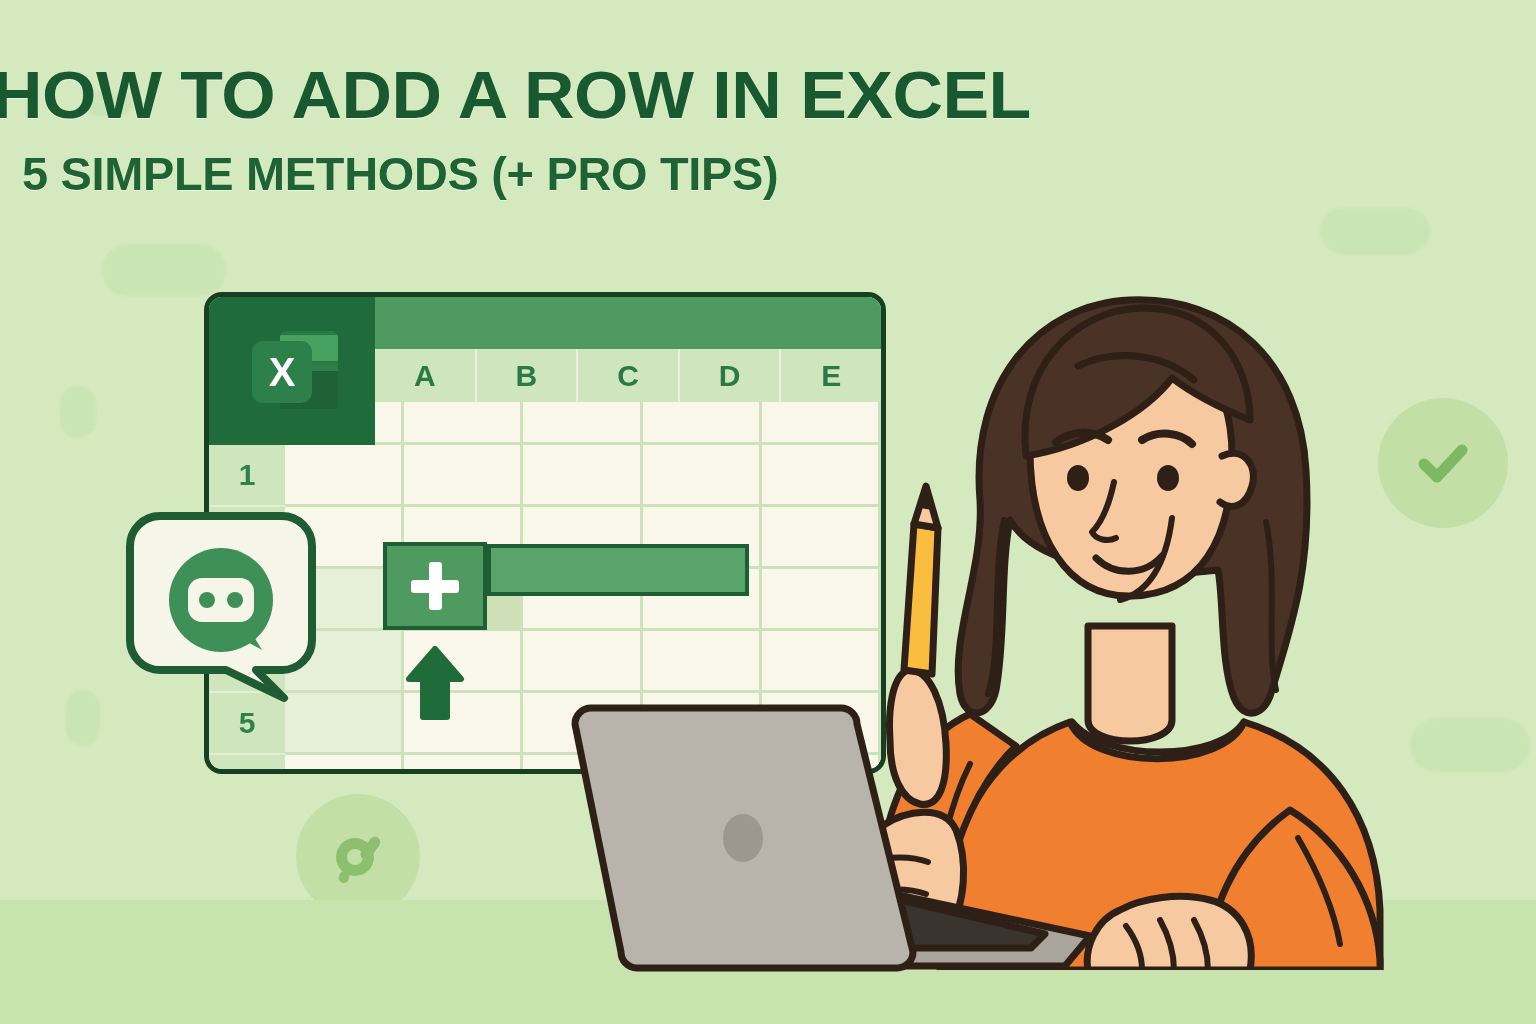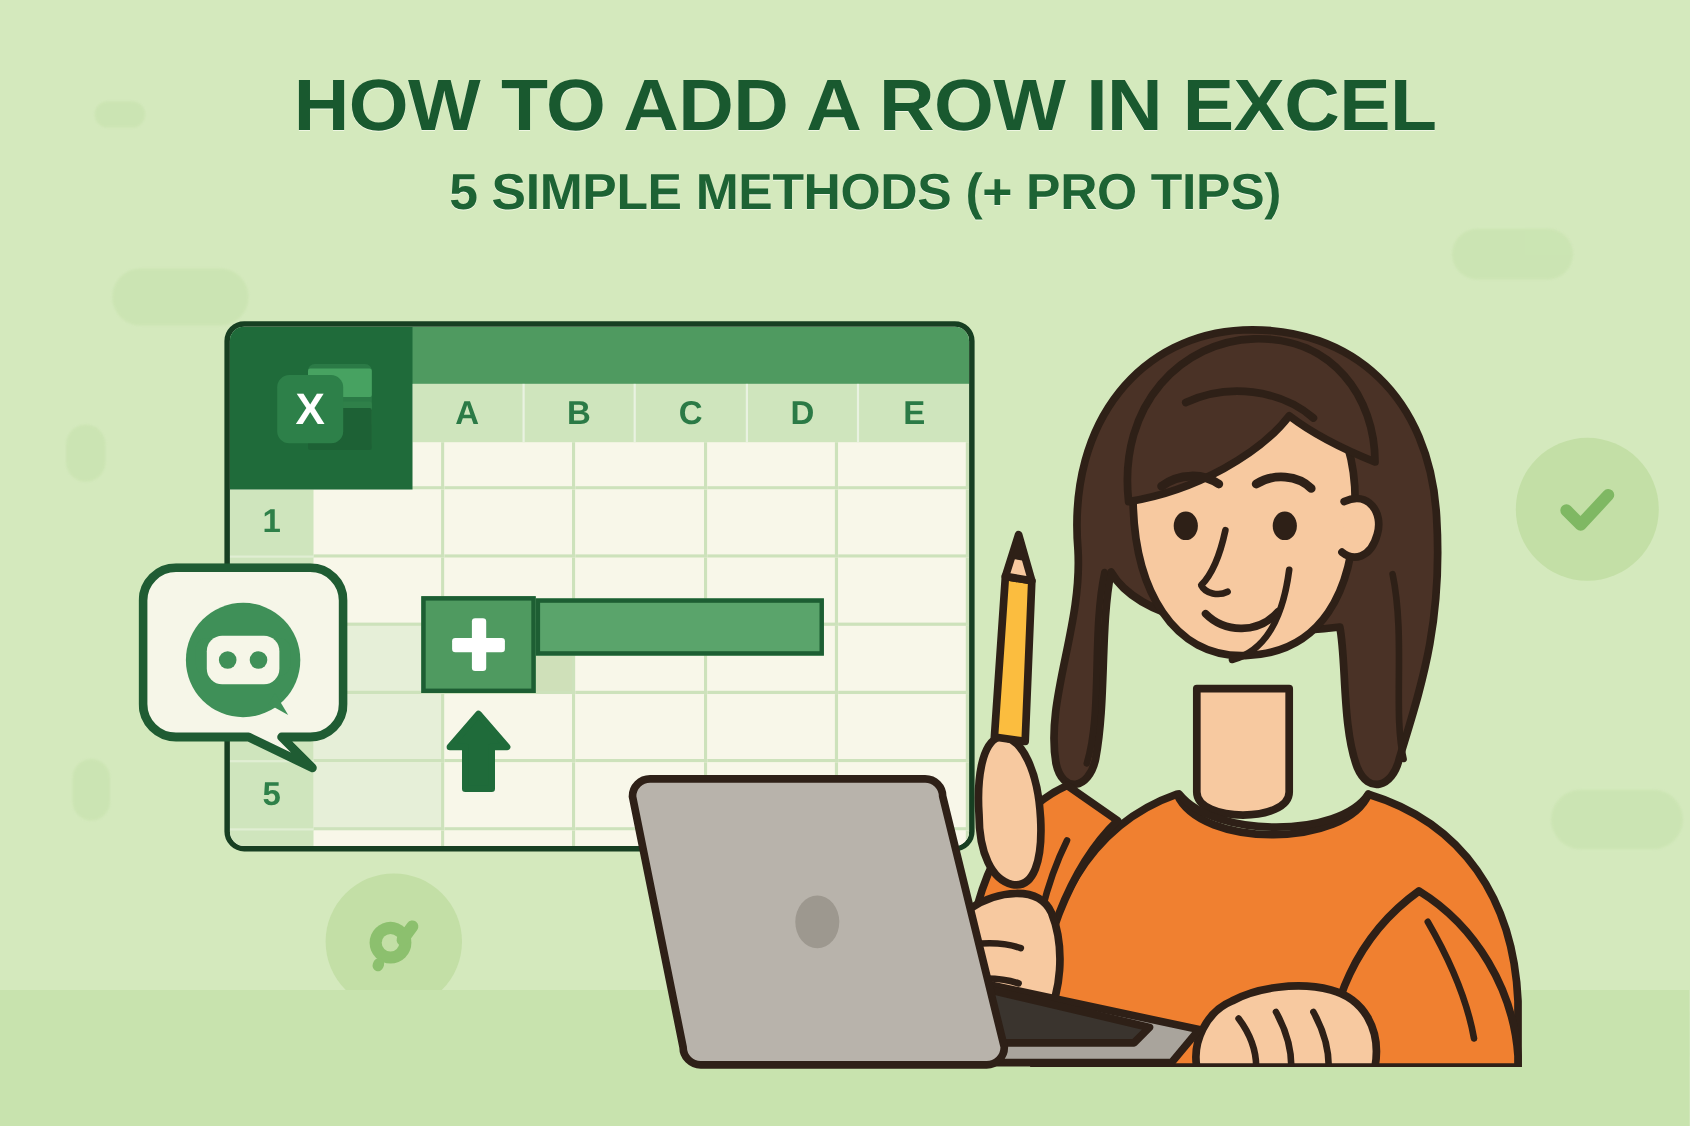--- a/index.html
+++ b/index.html
@@ -27,21 +27,21 @@
   .deco-circle {
     position: absolute;
     border-radius: 50%;
     background: #c3dfa6;
     display: flex; align-items: center; justify-content: center;
   }
 
   
   .title-wrap {
     position: absolute; left: 0; right: 0; top: 62px;
-    text-align: center;
+    text-align: left;
     z-index: 8;
     padding-left: 37px;
   }
   #main-title {
     font-family: "Liberation Sans", sans-serif;
     font-size: 66px;
     line-height: 1.02;
     font-weight: 700;
     letter-spacing: -0.5px;
     color: #19592f;

